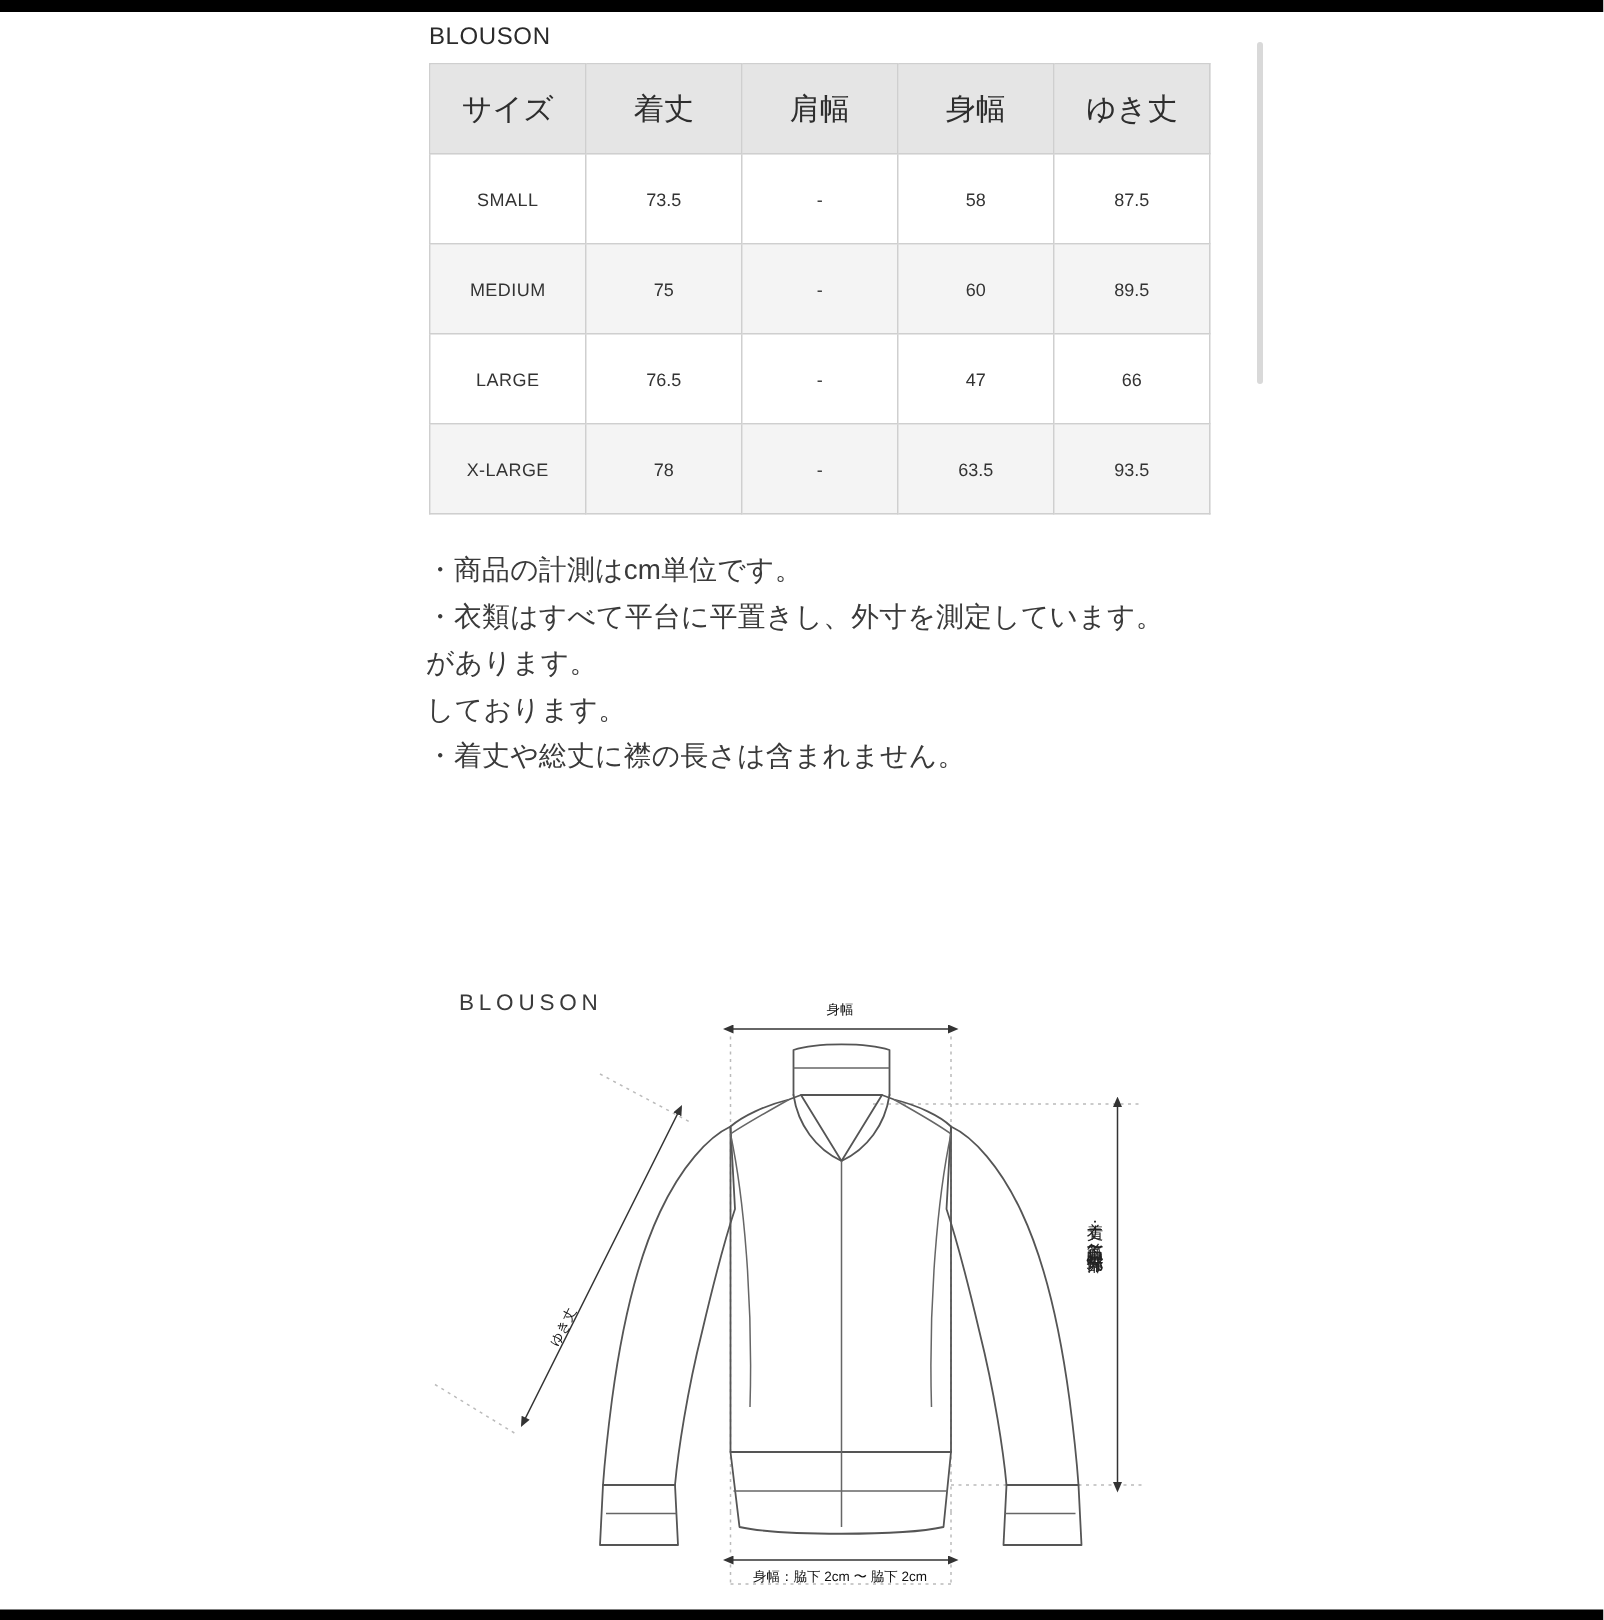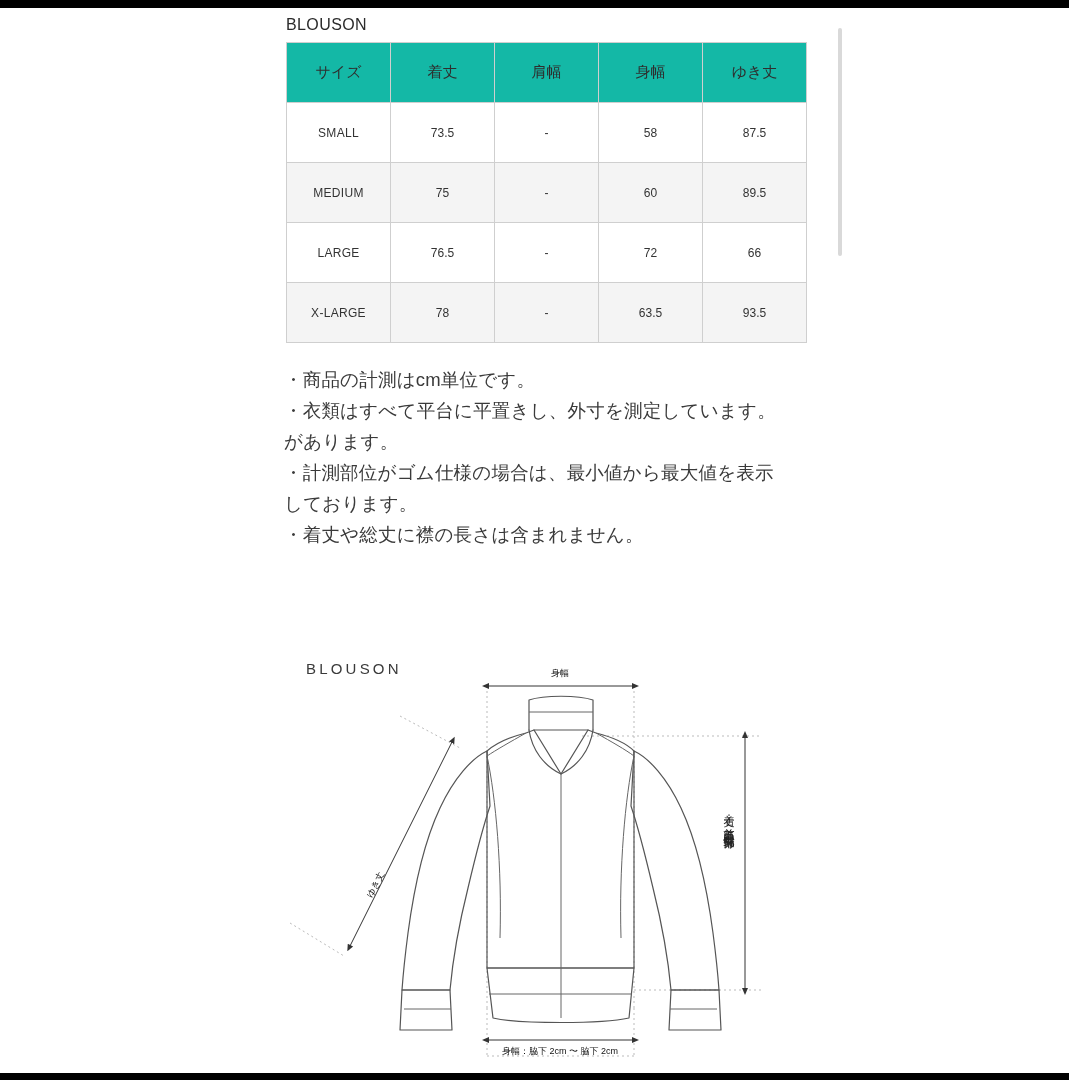--- a/index.html
+++ b/index.html
@@ -73,22 +73,22 @@
     border: 1px solid #cfcfcf;
     height: 59px;
     text-align: center;
     vertical-align: middle;
     font-size: 12px;
     font-weight: normal;
     color: #333;
     padding: 0;
   }
   table.size-table thead th {
-    background: #14b8a6;
-    font-size: 15px;
+    background: #e5e5e5;
+    font-size: 20px;
     color: #2e2e2e;
   }
   table.size-table tbody tr:nth-child(odd) td { background: #ffffff; }
   table.size-table tbody tr:nth-child(even) td { background: #f4f4f4; }
   table.size-table td.size-col { font-size: 12px; letter-spacing: 0.3px; }
 
   
   .notes {
     position: absolute;
     left: 272px;
@@ -176,38 +176,37 @@
         <td class="size-col">MEDIUM</td>
         <td>75</td>
         <td>-</td>
         <td>60</td>
         <td>89.5</td>
       </tr>
       <tr>
         <td class="size-col">LARGE</td>
         <td>76.5</td>
         <td>-</td>
-        <td>72</td>
+        <td>47</td>
         <td>66</td>
       </tr>
       <tr>
         <td class="size-col">X-LARGE</td>
         <td>78</td>
         <td>-</td>
         <td>63.5</td>
         <td>93.5</td>
       </tr>
     </tbody>
   </table>
 
   <div class="notes">
     <p>・商品の計測はcm単位です。</p>
     <p>・衣類はすべて平台に平置きし、外寸を測定しています。</p>
     <p>があります。</p>
-    <p>・計測部位がゴム仕様の場合は、最小値から最大値を表示</p>
     <p>しております。</p>
     <p>・着丈や総丈に襟の長さは含まれません。</p>
   </div>
 
   <div class="diagram-wrap">
     <div class="diagram-title">BLOUSON</div>
 
     <svg class="diagram-svg" width="540" height="435" viewBox="0 0 540 435">
       <defs>
         <style>

